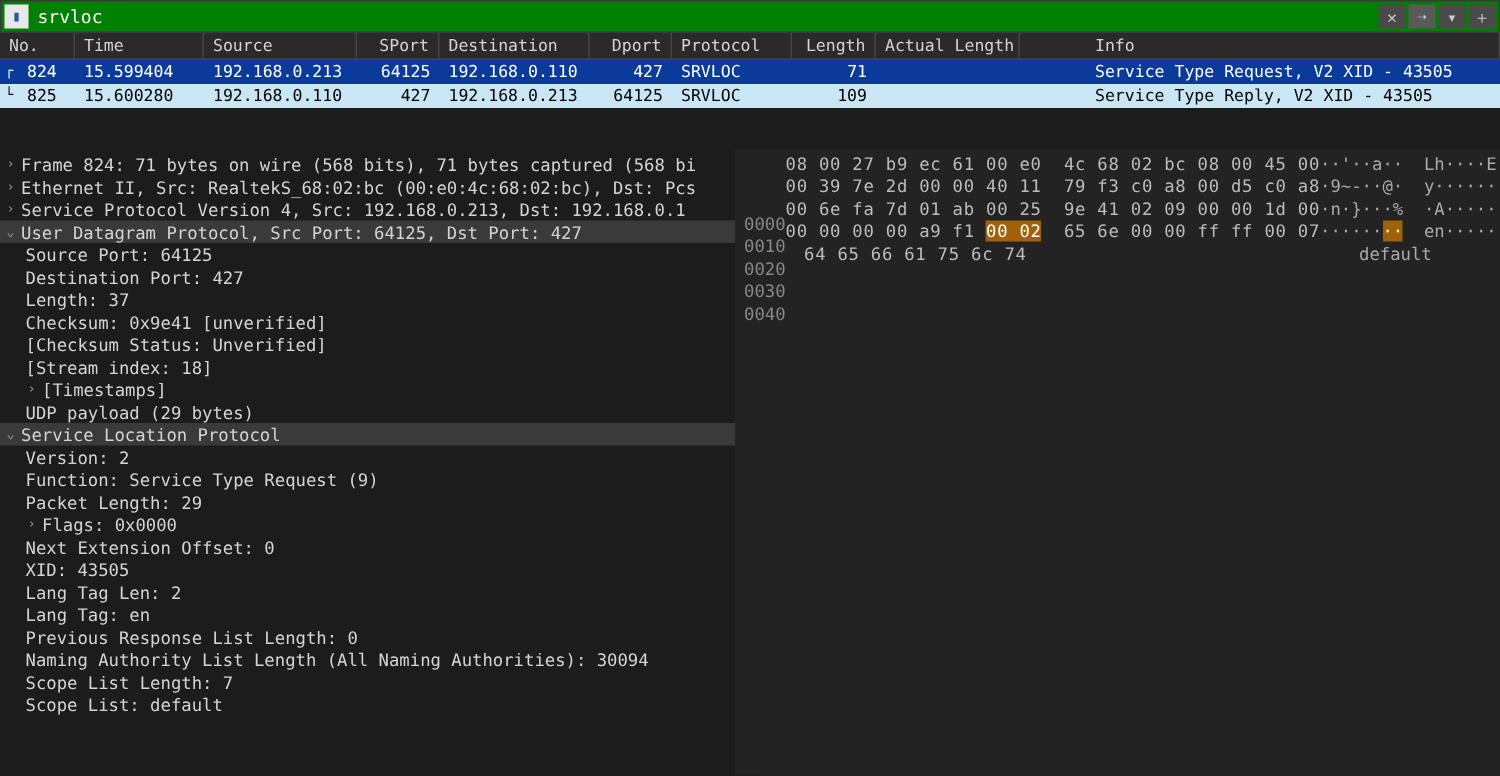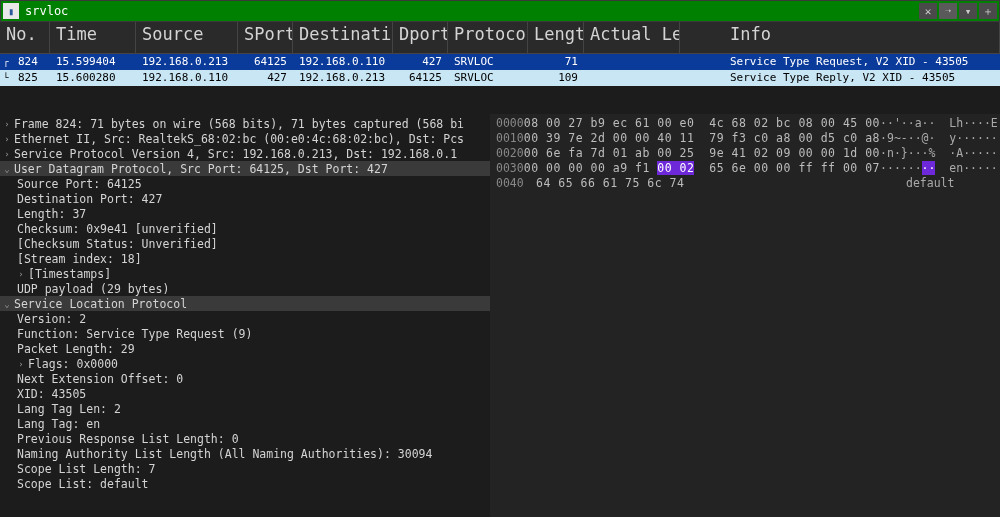--- a/index.html
+++ b/index.html
@@ -54,23 +54,23 @@
   align-items: center;
   justify-content: center;
   color: #ccc;
   font-size: 11px;
   cursor: pointer;
 }
 .filter-btn.dd { background: #5a5a5a; }
 .packet-headers {
   display: flex;
   background: #2a2a2a;
-  height: 32px;
+  height: 18px;
   border-bottom: 1px solid #444;
-  font-size: 17px;
+  font-size: 11px;
   color: #d4d4d4;
   justify-content: center;
 }
 .packet-headers > div {
   padding: 2px 6px;
   border-right: 1px solid #444;
   white-space: nowrap;
   overflow: hidden;
 }
 .col-no { width: 50px; }
@@ -148,31 +148,32 @@
 .byte-row {
   display: flex;
   height: 15px;
   font-size: 11.5px;
   color: #bcbcbc;
   white-space: pre;
 }
 .byte-offset {
   width: 40px;
   color: #888;
+  margin-top: 40px;
 }
 .byte-hex {
   width: 370px;
   letter-spacing: 0.5px;
 }
 .byte-ascii {
   flex: 1;
   color: #aaa;
 }
 .byte-hl {
-  background: #6d28d9;
+  background: #a16207;
   color: #fff;
 }
 </style>
 </head>
 <body>
 
 <div class="filter-bar">
   <div class="filter-icon">▮</div>
   <input class="filter-input" value="srvloc" style="">
   <div class="filter-actions">

